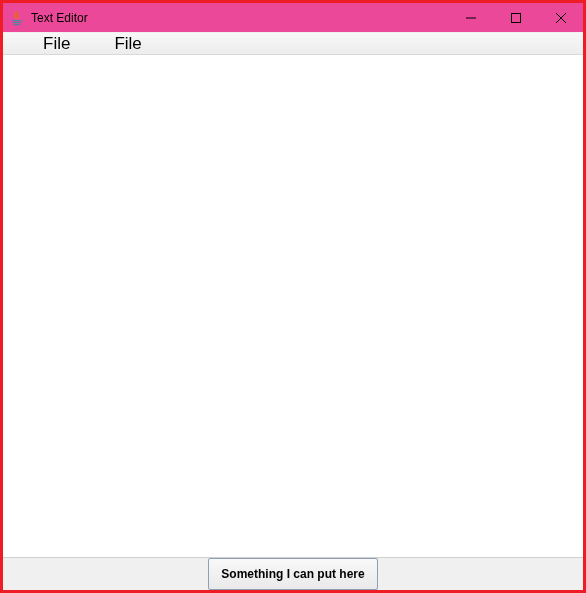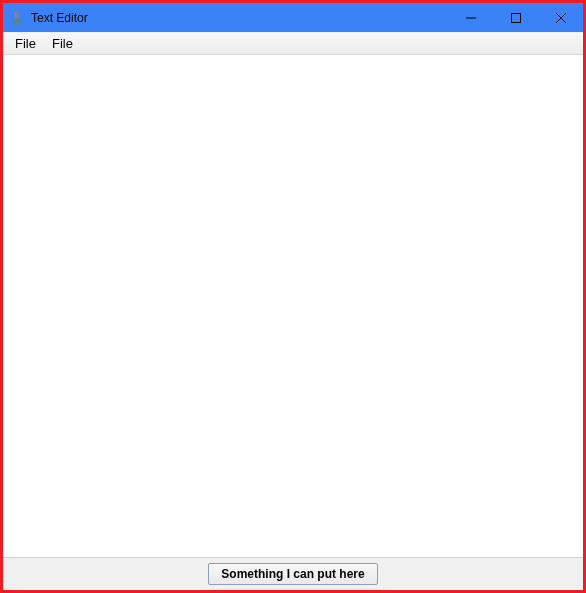--- a/index.html
+++ b/index.html
@@ -13,21 +13,21 @@
       height: 593px;
       background: #ffffff;
       border: 3px solid #ee1c25;
       display: flex;
       flex-direction: column;
       overflow: hidden;
     }
     
     .titlebar {
       height: 30px;
-      background: #3b82f6;
+      background: #ec4899;
       display: flex;
       align-items: center;
       padding-left: 6px;
       border-bottom: 1px solid #f0f0f0;
     }
     .titlebar .java-icon {
       width: 16px;
       height: 16px;
       margin-right: 6px;
       display: inline-flex;
@@ -63,37 +63,37 @@
     
     .menubar {
       height: 22px;
       background: linear-gradient(#f7f7f7, #ededed);
       border-bottom: 1px solid #d9d9d9;
       display: flex;
       align-items: center;
       padding-left: 4px;
     }
     .menubar .menu-item {
-      font-size: 13px;
+      font-size: 17px;
       color: #000000;
       padding: 2px 8px;
       cursor: default;
+      margin-left: 28px;
     }
     
     .text-area {
       flex: 1;
       background: #ffffff;
       border-bottom: 1px solid #d0d0d0;
     }
     
     .bottom-bar {
       height: 32px;
       background: #f0f0f0;
       display: flex;
-      align-items: center;
       justify-content: center;
     }
     .bottom-button {
       font-size: 12px;
       color: #000000;
       font-weight: bold;
       padding: 3px 12px;
       background: linear-gradient(#f8f8f8, #e9e9e9);
       border: 1px solid #8e9fb5;
       border-radius: 2px;

